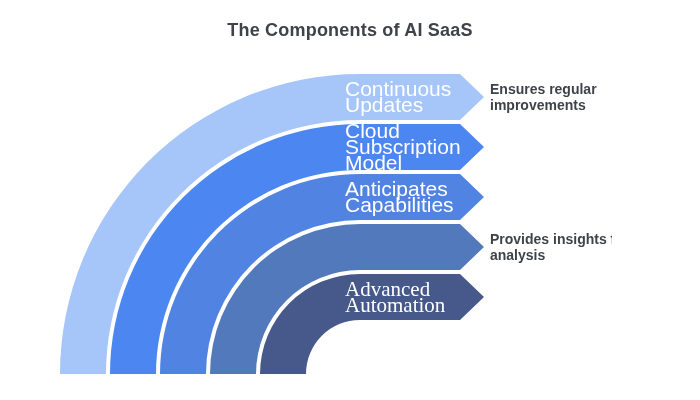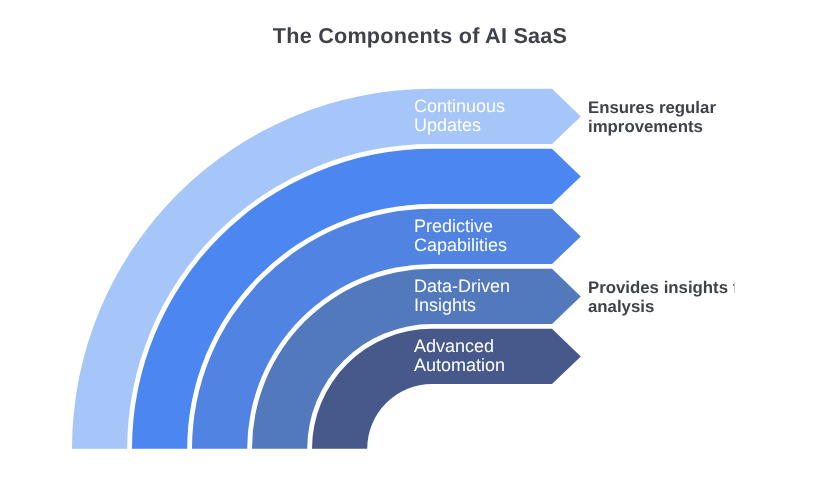--- a/index.html
+++ b/index.html
@@ -31,57 +31,57 @@
     top: 0;
     left: 0;
   }
   .band-label {
     position: absolute;
     left: 345px;
     width: 106px;
     display: flex;
     align-items: center;
     color: #ffffff;
-    font-size: 15px;
+    font-size: 21px;
     line-height: 16px;
     font-weight: 400;
   }
   .band-desc {
     position: absolute;
     left: 490px;
     width: 190px;
     display: flex;
     align-items: center;
     color: #3f4349;
     font-size: 14px;
     line-height: 16px;
     font-weight: bold;
   }
   .band-row-0 { top: 74px;  height: 46px; }
   .band-row-1 { top: 124px; height: 46px; }
   .band-row-2 { top: 174px; height: 46px; }
   .band-row-3 { top: 224px; height: 46px; }
-  .band-row-4 { top: 274px; height: 46px; }
+  .band-row-4 { top: 274px; height: 46px; font-family: Liberation Serif, serif; }
 </style>
 </head>
 <body>
 
 <div class="stage">
 
   <div class="title">The Components of AI SaaS</div>
 
   <svg class="arc-svg" width="700" height="400" viewBox="0 0 700 400">
     <path fill="#a6c5f8" d="M 360 74 L 460 74 L 484 97 L 460 120 L 360 120 A 254 254 0 0 0 106 374 L 60 374 A 300 300 0 0 1 360 74 Z"></path>
     <path fill="#4c86f1" d="M 360 124 L 460 124 L 484 147 L 460 170 L 360 170 A 204 204 0 0 0 156 374 L 110 374 A 250 250 0 0 1 360 124 Z"></path>
     <path fill="#5184e2" d="M 360 174 L 460 174 L 484 197 L 460 220 L 360 220 A 154 154 0 0 0 206 374 L 160 374 A 200 200 0 0 1 360 174 Z"></path>
     <path fill="#5379bd" d="M 360 224 L 460 224 L 484 247 L 460 270 L 360 270 A 104 104 0 0 0 256 374 L 210 374 A 150 150 0 0 1 360 224 Z"></path>
     <path fill="#46598a" d="M 360 274 L 460 274 L 484 297 L 460 320 L 360 320 A 54 54 0 0 0 306 374 L 260 374 A 100 100 0 0 1 360 274 Z"></path>
   </svg>
 
   <div class="band-label band-row-0">Continuous Updates</div>
-  <div class="band-label band-row-2">Predictive Capabilities</div>
-  <div class="band-label band-row-3">Data-Driven Insights</div>
+  <div class="band-label band-row-1">Cloud Subscription Model</div>
+  <div class="band-label band-row-2">Anticipates Capabilities</div>
   <div class="band-label band-row-4">Advanced Automation</div>
 
   <div class="band-desc band-row-0">Ensures regular improvements</div>
   <div class="band-desc band-row-3">Provides insights from data analysis</div>
 
 </div>
 
 </body></html>

